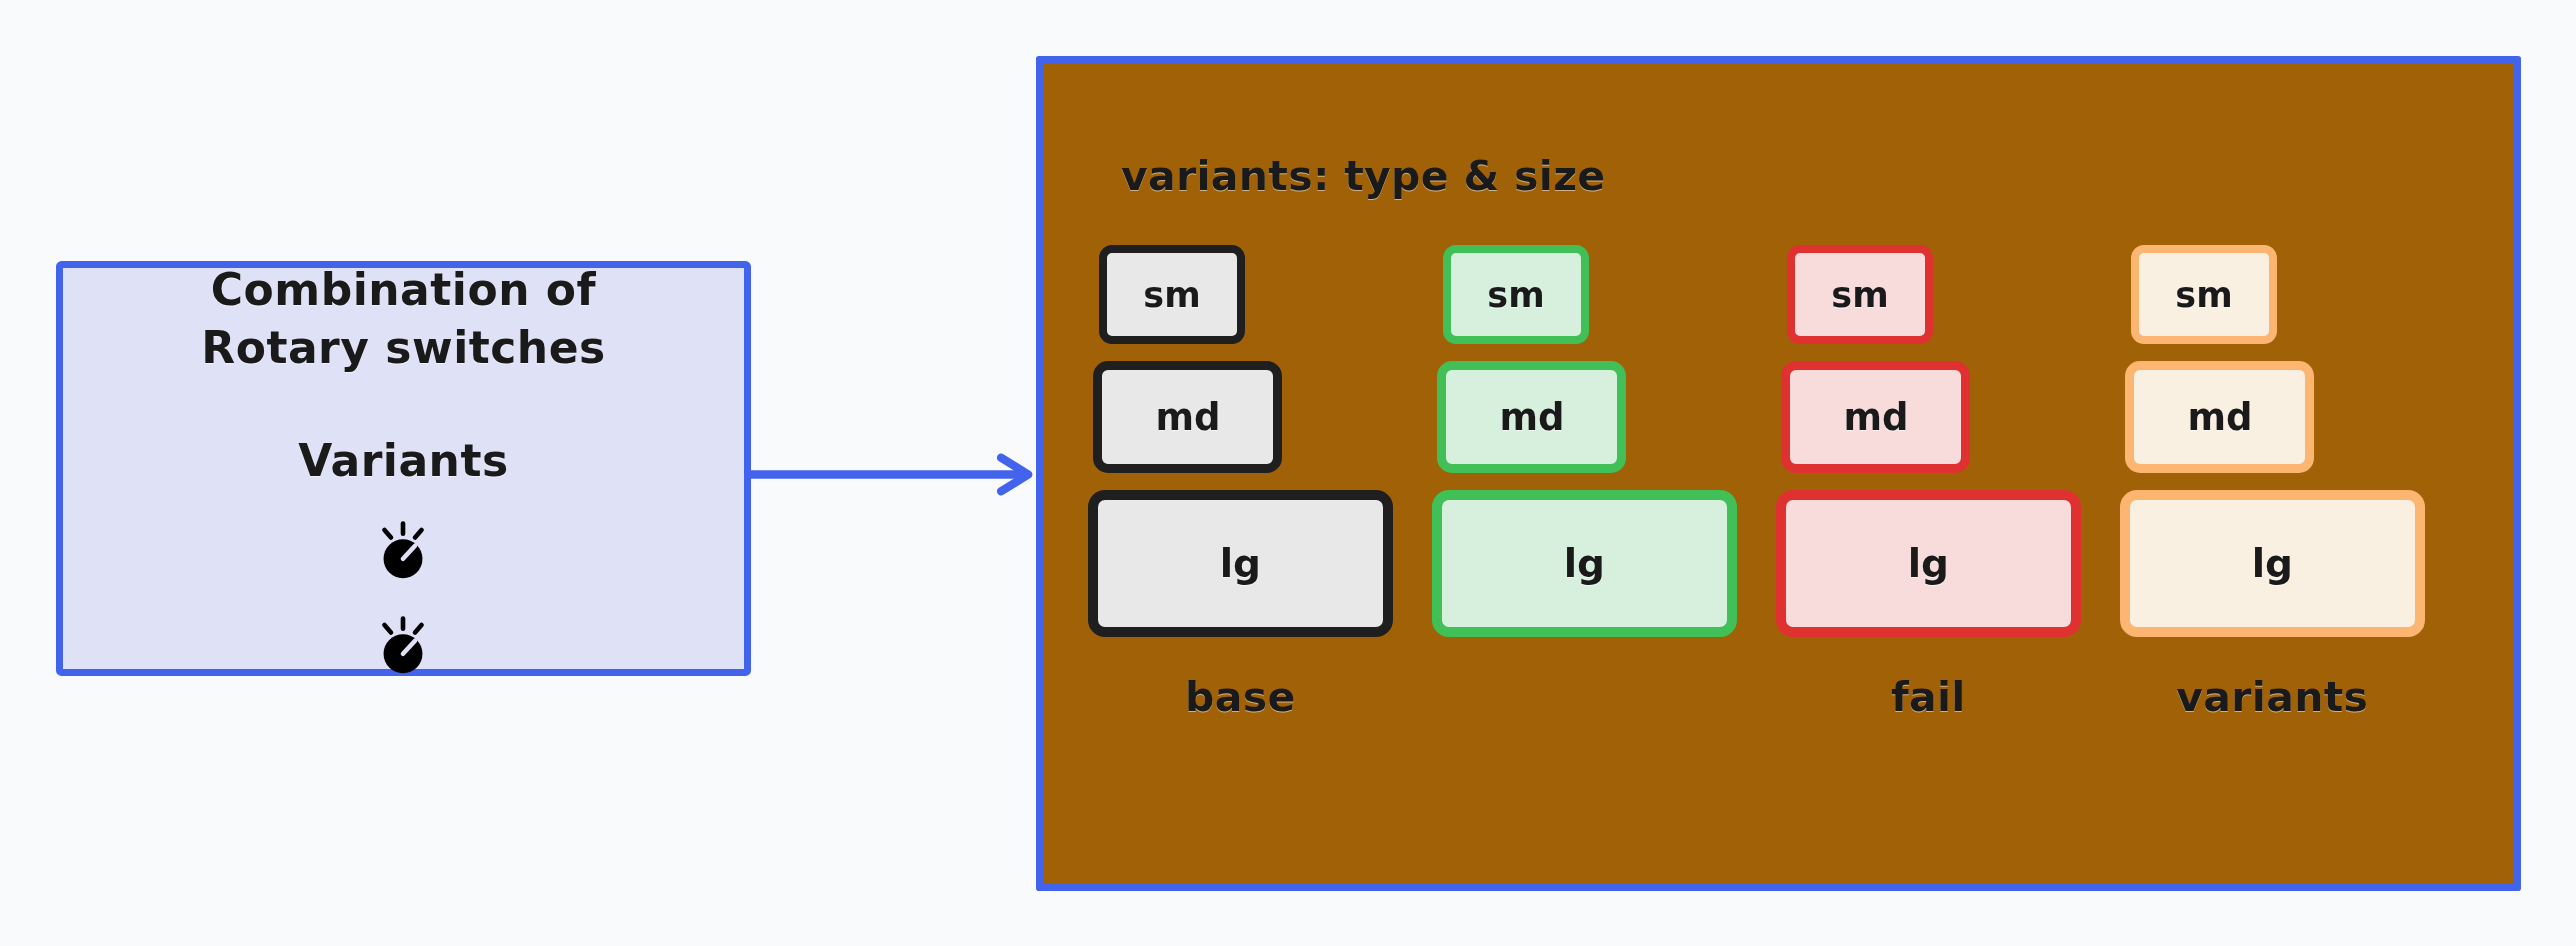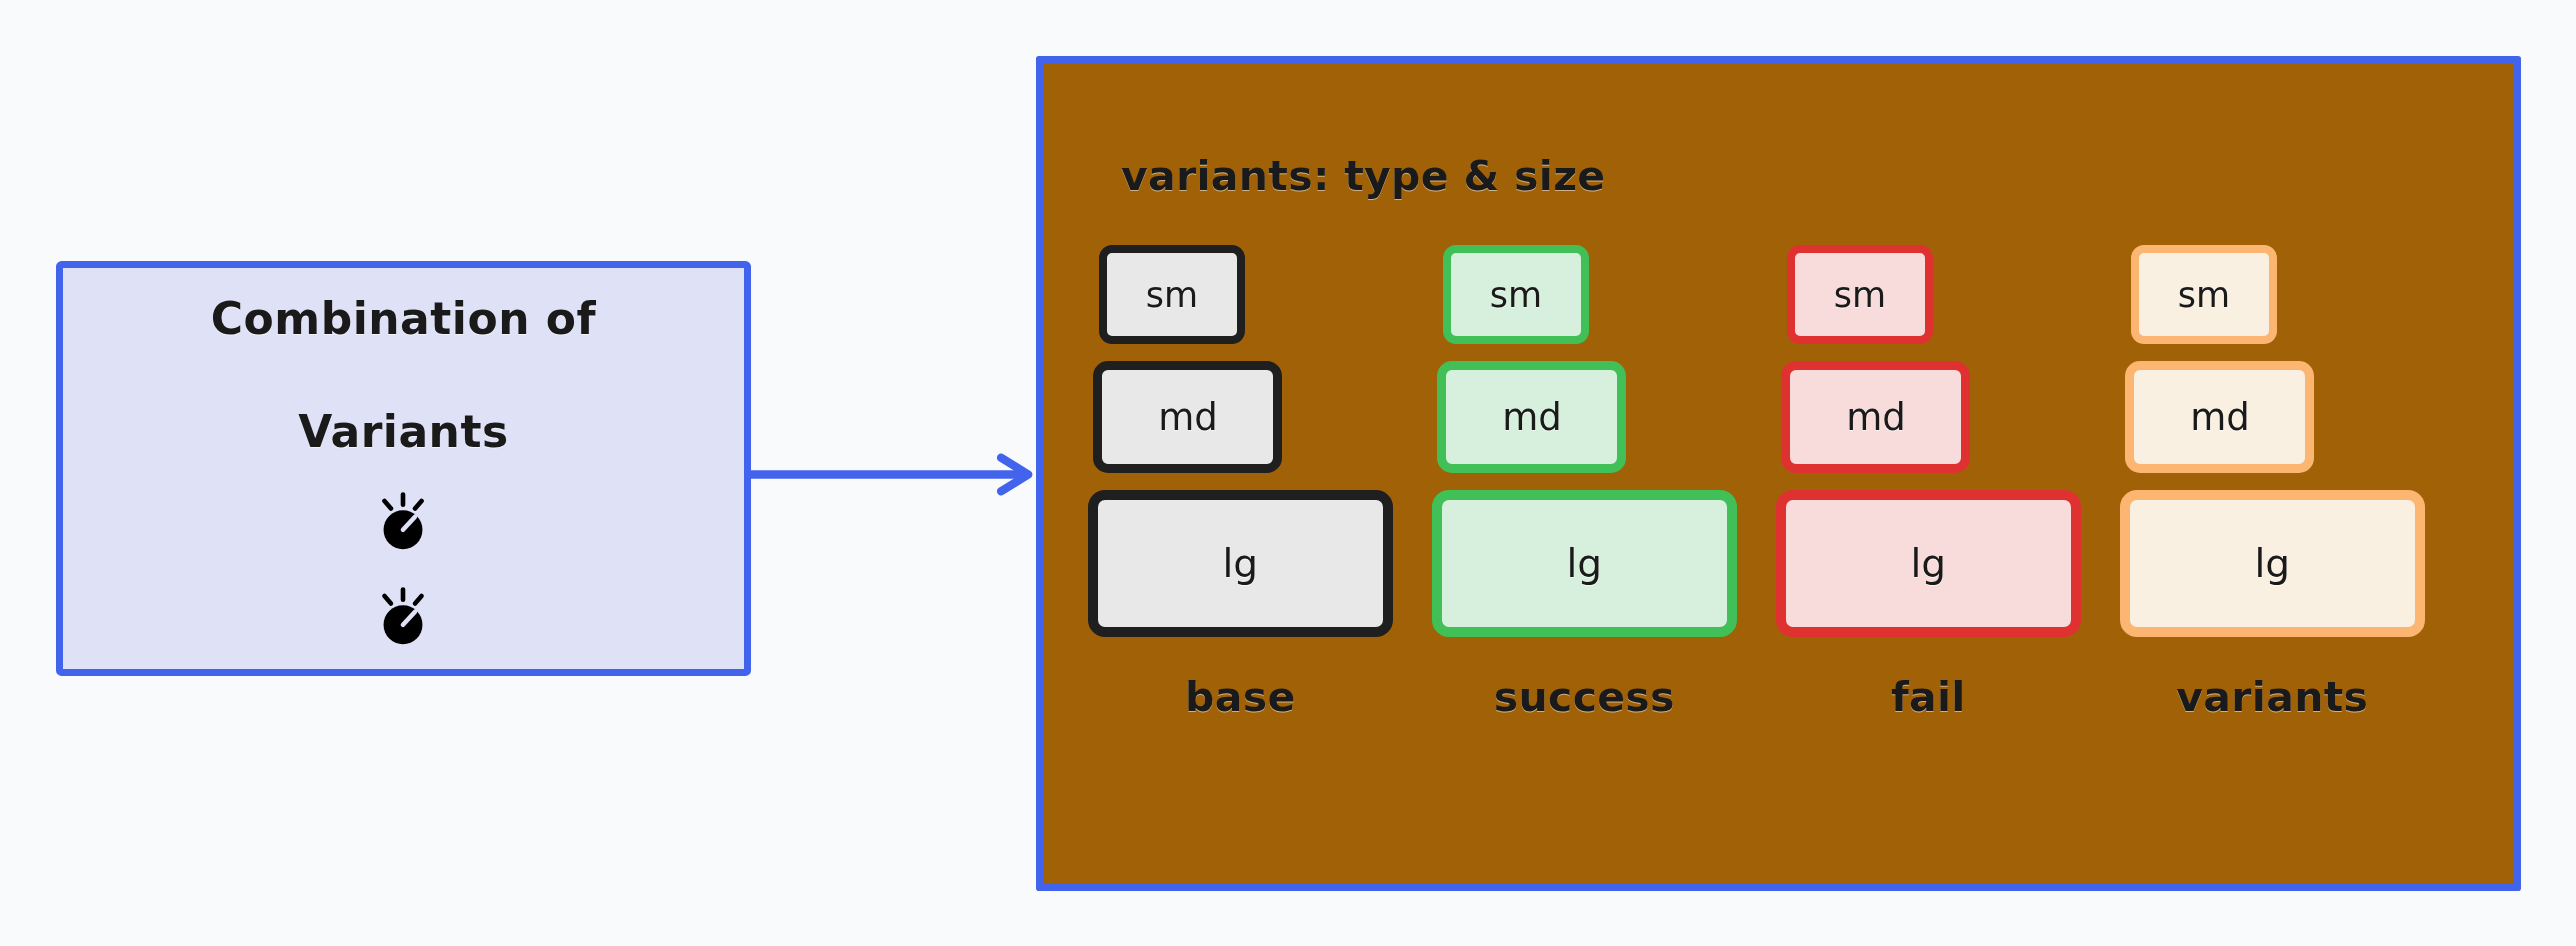--- a/index.html
+++ b/index.html
@@ -101,21 +101,21 @@
     width: 344px;
     display: flex;
     flex-direction: column;
     align-items: flex-start;
   }
   .box-row {
     display: flex;
     align-items: center;
     justify-content: center;
     box-sizing: border-box;
-    font-weight: normal;
+    font-weight: bold;
     color: #1a1a1a;
     text-shadow: 0 0.9px 0 rgba(255,255,255,.65);
   }
   .box-sm {
     width: 146px;
     height: 99px;
     border-width: 8.4px;
     border-style: solid;
     border-radius: 13px;
     font-size: 35px;
@@ -151,20 +151,21 @@
     letter-spacing: 0.3px;
     text-shadow: 0 0.9px 0 rgba(255,255,255,.5);
   }
 </style>
 </head>
 <body>
 
 <div id="source-node">
   <div class="title-block">
     <div>Combination of</div>
+    <div>Rotary switches</div>
   </div>
   <div class="variants-row">
     <span class="variants-label">Variants</span>
     <span>
       <svg class="knob-icon" width="52" height="63" viewBox="0 0 56 68" aria-hidden="true">
         <circle cx="28" cy="44" r="21" fill="#000"></circle>
         <line x1="28" y1="44" x2="41" y2="30" stroke="#dfe2f7" stroke-width="5" stroke-linecap="round"></line>
         <line x1="28" y1="6" x2="28" y2="17" stroke="#000" stroke-width="5" stroke-linecap="round"></line>
         <line x1="8" y1="13" x2="15" y2="21" stroke="#000" stroke-width="5" stroke-linecap="round"></line>
         <line x1="48" y1="13" x2="41" y2="21" stroke="#000" stroke-width="5" stroke-linecap="round"></line>
@@ -210,21 +211,20 @@
     <div class="variant-column">
       <div class="box-row box-sm" style="border-color:#40c057;background:#d7f0dd;">
         <span>sm</span>
       </div>
       <div class="box-row box-md" style="border-color:#40c057;background:#d7f0dd;">
         <span>md</span>
       </div>
       <div class="box-row box-lg" style="border-color:#40c057;background:#d7f0dd;">
         <span>lg</span>
       </div>
-      <div class="column-label">success</div>
     </div>
 
     <div class="variant-column">
       <div class="box-row box-sm" style="border-color:#e03131;background:#f8dcdc;">
         <span>sm</span>
       </div>
       <div class="box-row box-md" style="border-color:#e03131;background:#f8dcdc;">
         <span>md</span>
       </div>
       <div class="box-row box-lg" style="border-color:#e03131;background:#f8dcdc;">

